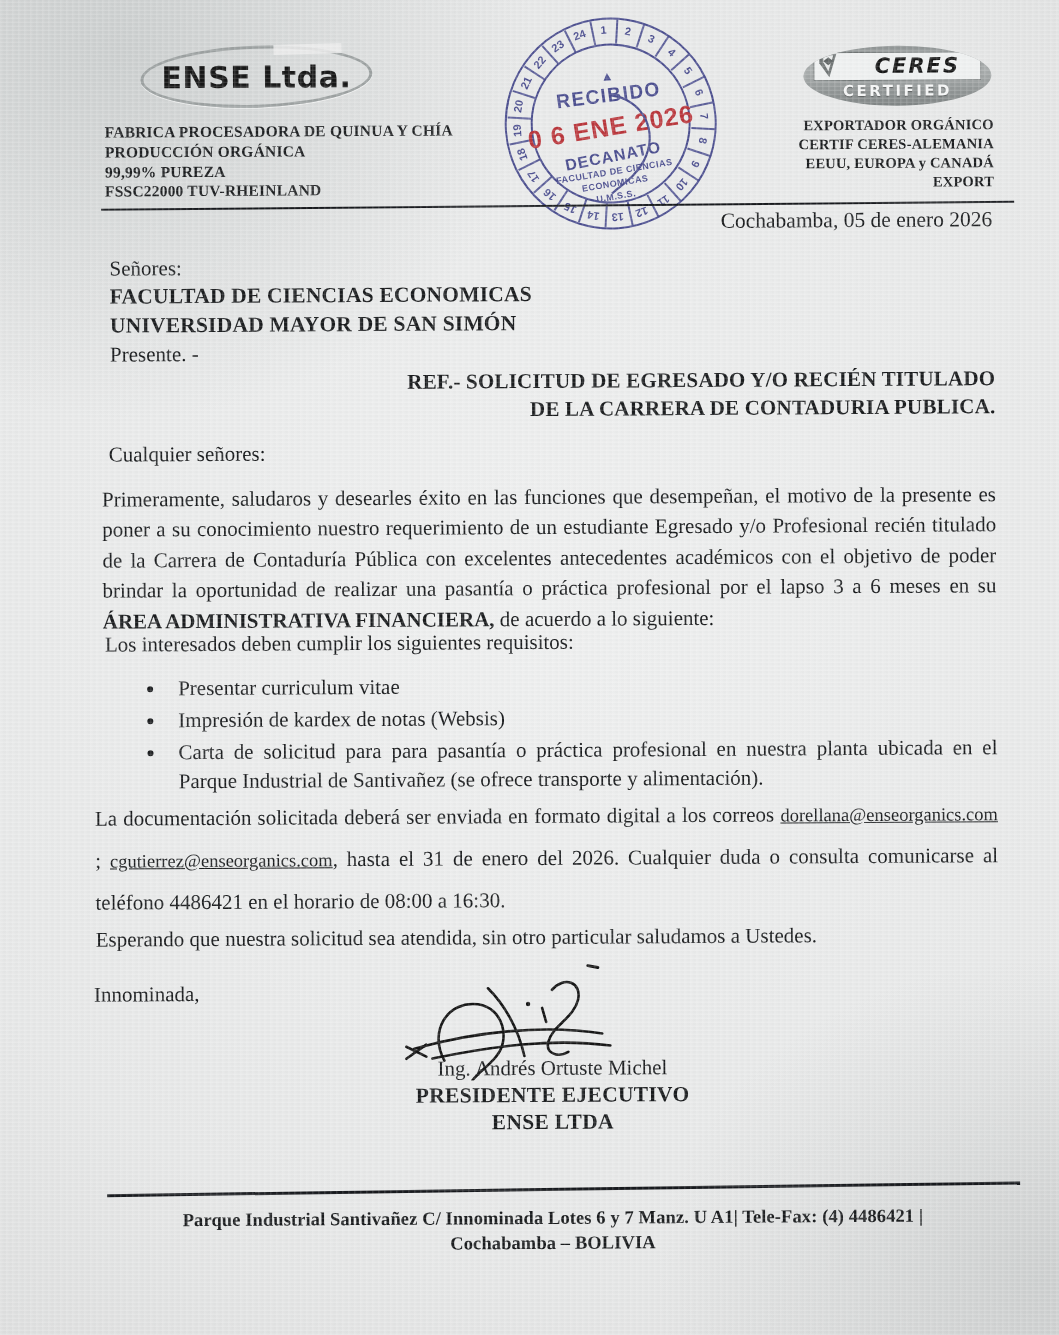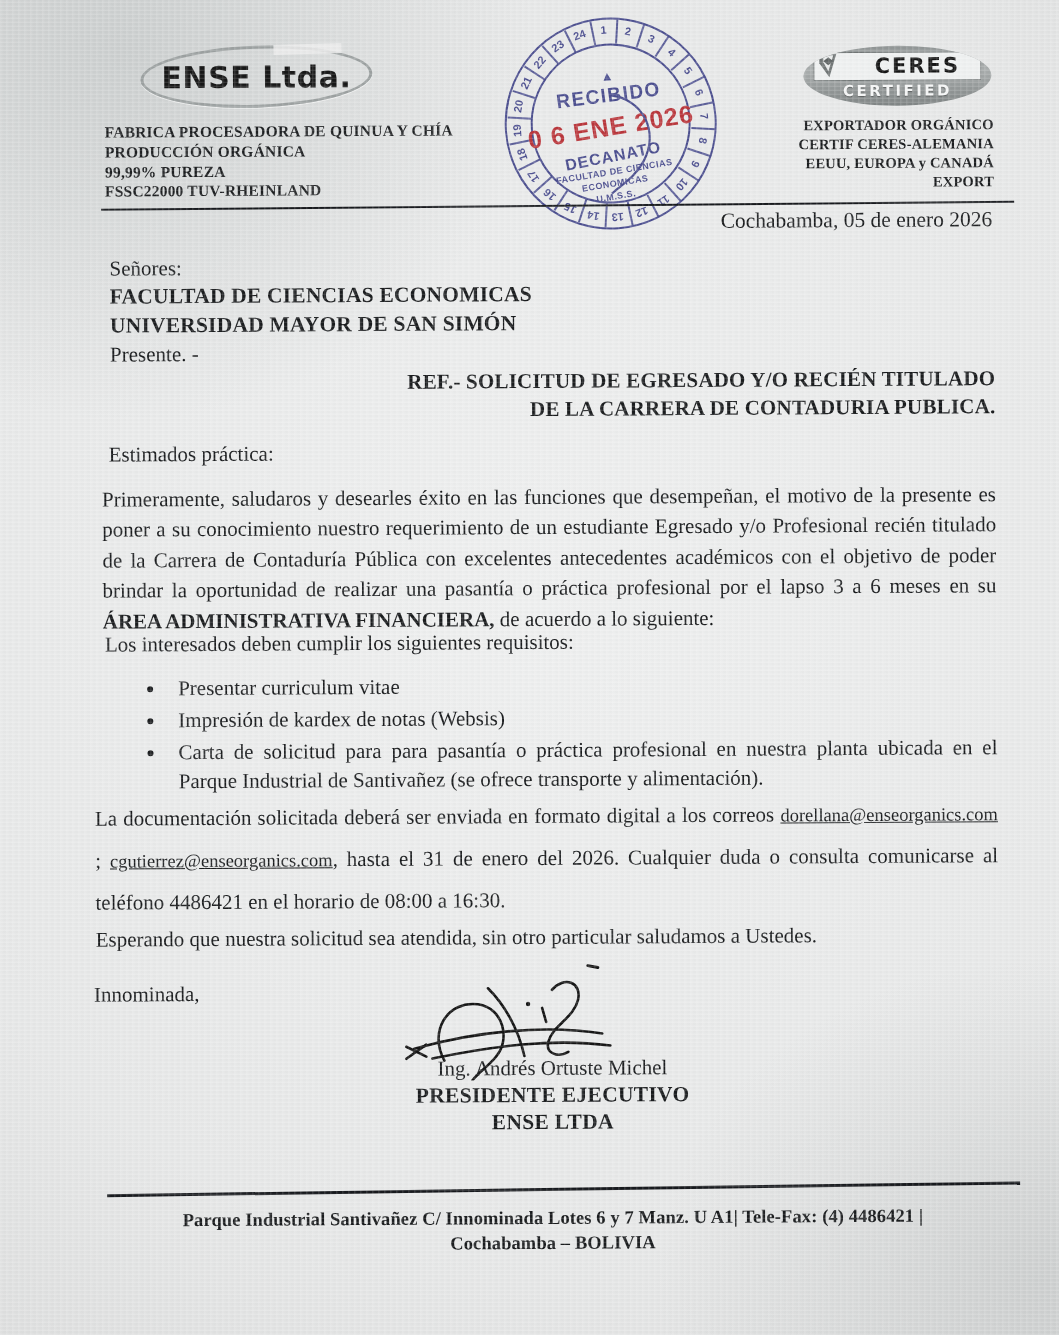--- a/index.html
+++ b/index.html
@@ -227,20 +227,21 @@
     top: 6px;
     height: 27px;
     display: flex;
     align-items: center;
     justify-content: center;
     font-family: "DejaVu Sans", sans-serif;
     font-weight: 700;
     font-size: 21px;
     letter-spacing: 2px;
     color: #111;
+    font-style: italic;
   }
   .ceres-logo .check {
     position: absolute;
     left: 13px;
     top: 5px;
     width: 42px;
     height: 29px;
   }
   .ceres-logo .cert {
     position: absolute;
@@ -542,21 +543,21 @@
     <div class="bold">FACULTAD DE CIENCIAS ECONOMICAS</div>
     <div class="bold">UNIVERSIDAD MAYOR DE SAN SIMÓN</div>
     <div>Presente. -</div>
   </div>
 
   <div class="ref">
     <div>REF.- SOLICITUD DE EGRESADO Y/O RECIÉN TITULADO</div>
     <div>DE LA CARRERA DE CONTADURIA PUBLICA.</div>
   </div>
 
-  <div class="salutation">Estimados práctica:</div>
+  <div class="salutation">Cualquier señores:</div>
 
   <div class="para1"><span>Primeramente, saludaros y desearles éxito en las funciones que desempeñan, el motivo de la presente es poner a su conocimiento nuestro requerimiento de un estudiante Egresado y/o Profesional recién titulado de la Carrera de Contaduría Pública con excelentes antecedentes académicos con el objetivo de poder brindar la oportunidad de realizar una pasantía o práctica profesional por el lapso 3 a 6 meses en su </span><b>ÁREA ADMINISTRATIVA FINANCIERA,</b><span> de acuerdo a lo siguiente:</span></div>
 
   <div class="reqs-intro">Los interesados deben cumplir los siguientes requisitos:</div>
 
   <ul class="reqs">
     <li>Presentar curriculum vitae</li>
     <li>Impresión de kardex de notas (Websis)</li>
     <li>Carta de solicitud para para pasantía o práctica profesional en nuestra planta ubicada en el Parque Industrial de Santivañez (se ofrece transporte y alimentación).</li>
   </ul>

